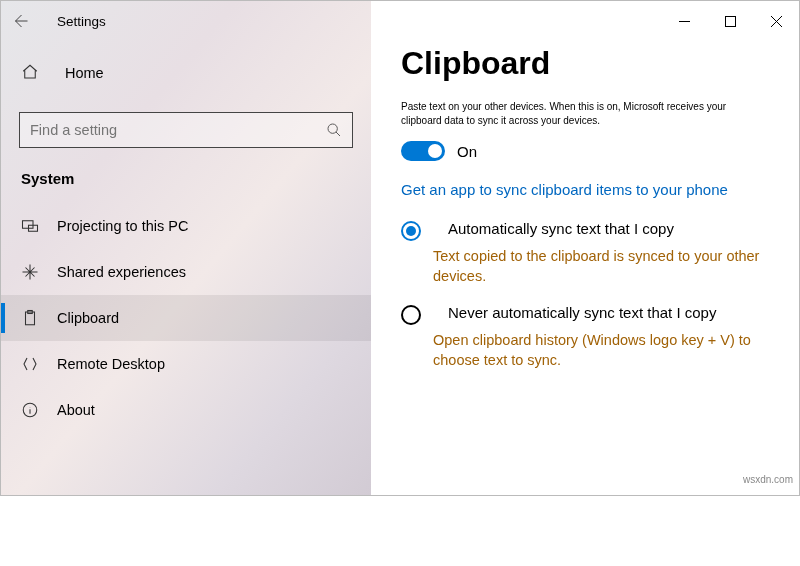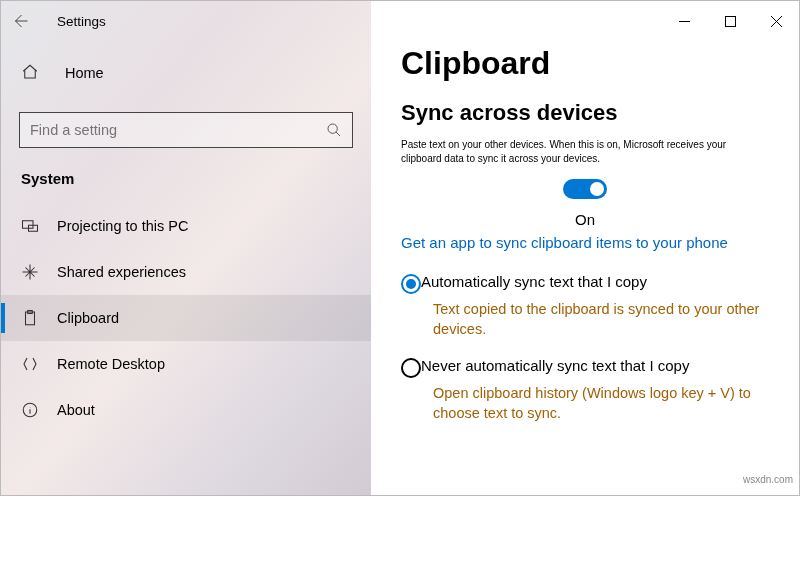--- a/index.html
+++ b/index.html
@@ -116,22 +116,21 @@
   }
   p.desc {
     font-size: 10px;
     line-height: 1.35;
     color: #000;
     margin-bottom: 14px;
     max-width: 380px;
   }
   .toggle-row {
     display: flex; align-items: center; gap: 12px;
-    margin-bottom: 6px;
-    flex-direction: column;
+    margin-bottom: 20px;
   }
   .toggle {
     width: 44px; height: 20px;
     border-radius: 10px;
     background: #0078d4;
     position: relative;
   }
   .toggle::after {
     content:"";
     position:absolute;
@@ -146,21 +145,21 @@
     color: #0067c0;
     font-size: 15px;
     text-decoration: none;
     margin-bottom: 22px;
   }
   .subhead {
     font-size: 15px;
     margin-bottom: 12px;
   }
   .radio-row {
-    display: flex; align-items: flex-start; gap: 0;
+    display: flex; align-items: flex-start; gap: 27px;
     margin-bottom: 6px;
   }
   .radio {
     width: 20px; height: 20px;
     border-radius: 50%;
     border: 2px solid #000;
     flex-shrink: 0;
     position: relative;
     margin-top: 1px;
   }
@@ -286,21 +285,20 @@
       </div>
       <div class="win-btn">
         <svg width="11" height="11" viewBox="0 0 11 11" stroke="#000" stroke-width="1">
             <path d="M0 0 L11 11 M11 0 L0 11"></path>
           </svg>
       </div>
     </div>
 
     <div class="content">
       <h1 class="page-title">Clipboard</h1>
-      <h2 class="section-title">Sync across devices</h2>
       <p class="desc">Paste text on your other devices. When this is on, Microsoft receives your clipboard data to sync it across your devices.</p>
 
       <div class="toggle-row">
         <div class="toggle"></div>
         <span class="toggle-label">On</span>
       </div>
 
       <a class="link" href="#">Get an app to sync clipboard items to your phone</a>
 
 

